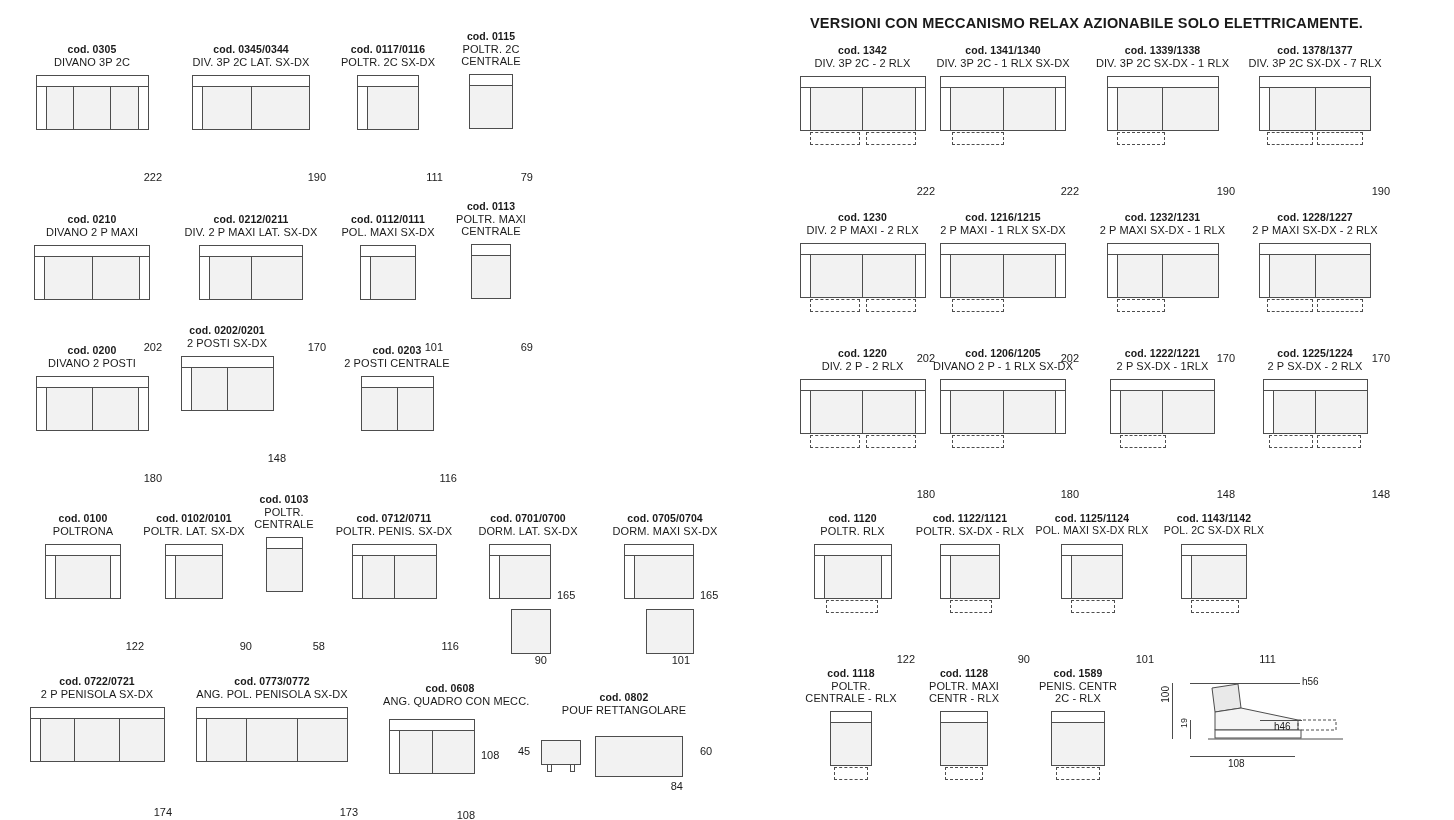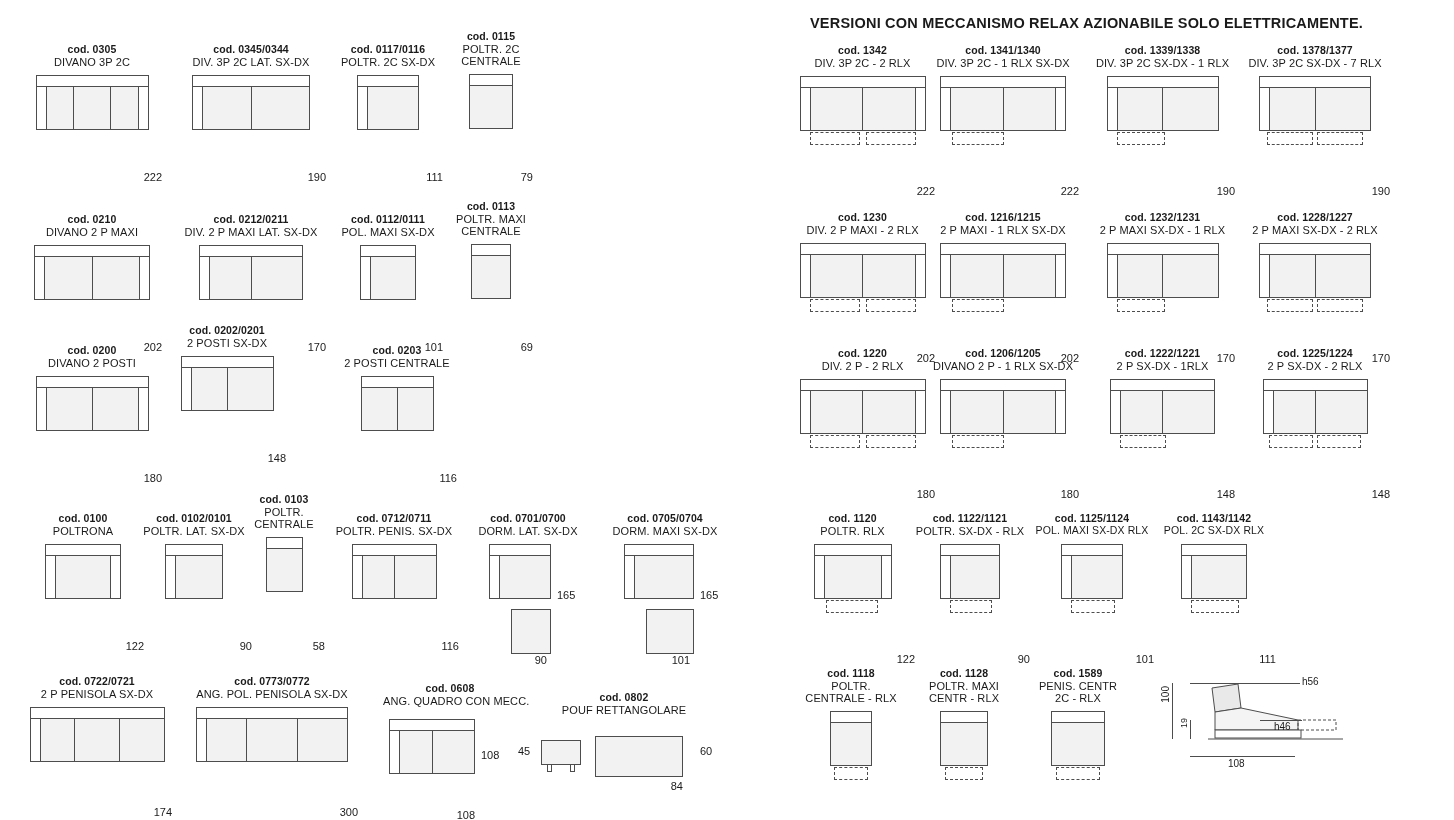--- a/index.html
+++ b/index.html
@@ -397,21 +397,21 @@
     </div>
     <div class="sofa" style="width:152px; height:55px; margin-top:7px;">
       <div class="back"></div>
       <div class="seat">
           <span></span>
           <span></span>
           <span></span>
         </div>
       <div class="arm-l"></div>
     </div>
-    <div class="dimb" style="left:0; top:130px; width:172px;">300</div>
+    <div class="dimb" style="left:0; top:130px; width:172px;">173</div>
   </div>
 
   <div class="item" style="left:383px; top:683px; width:134px;">
     <div class="labels">
       <div class="code">cod. 0608</div>
       <div class="desc">ANG. QUADRO CON MECC.</div>
     </div>
     <div class="sofa" style="width:86px; height:55px; margin:12px 0 0 6px;">
       <div class="back"></div>
       <div class="seat">

